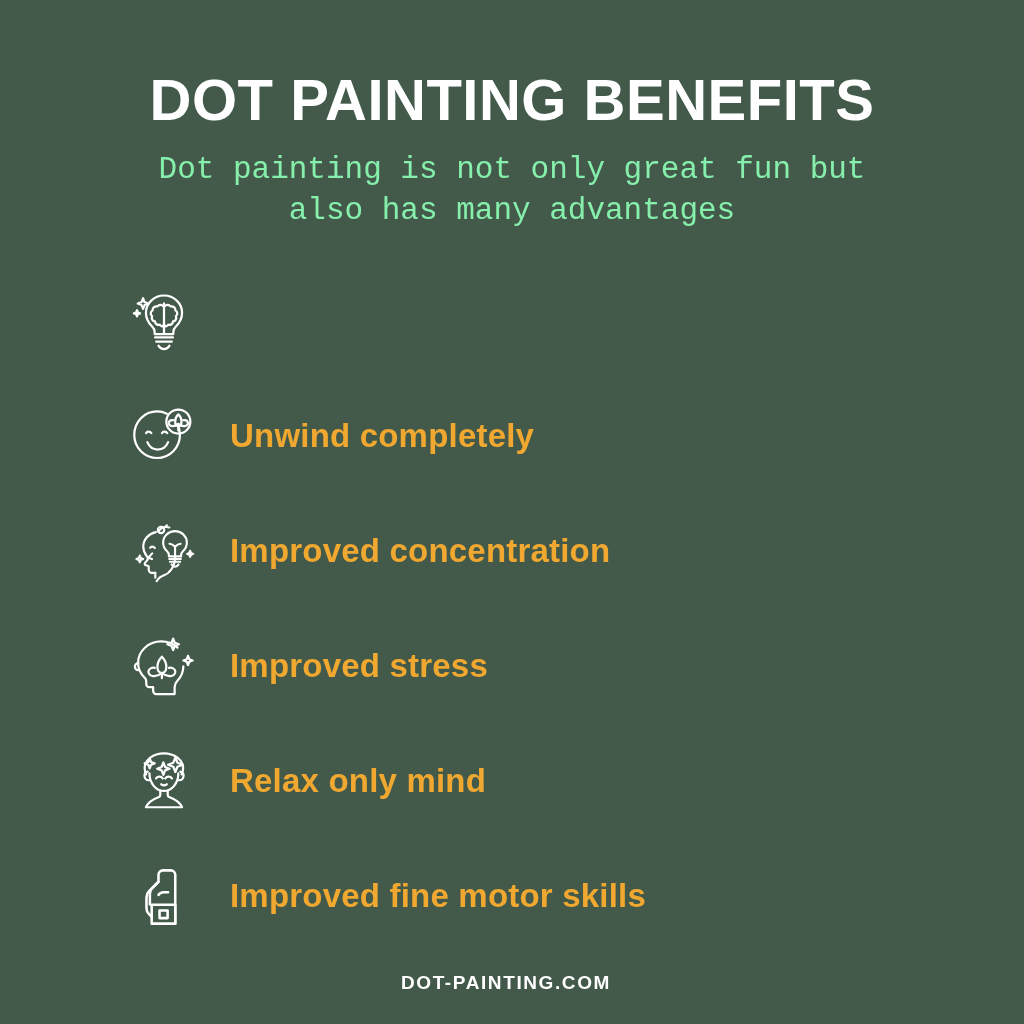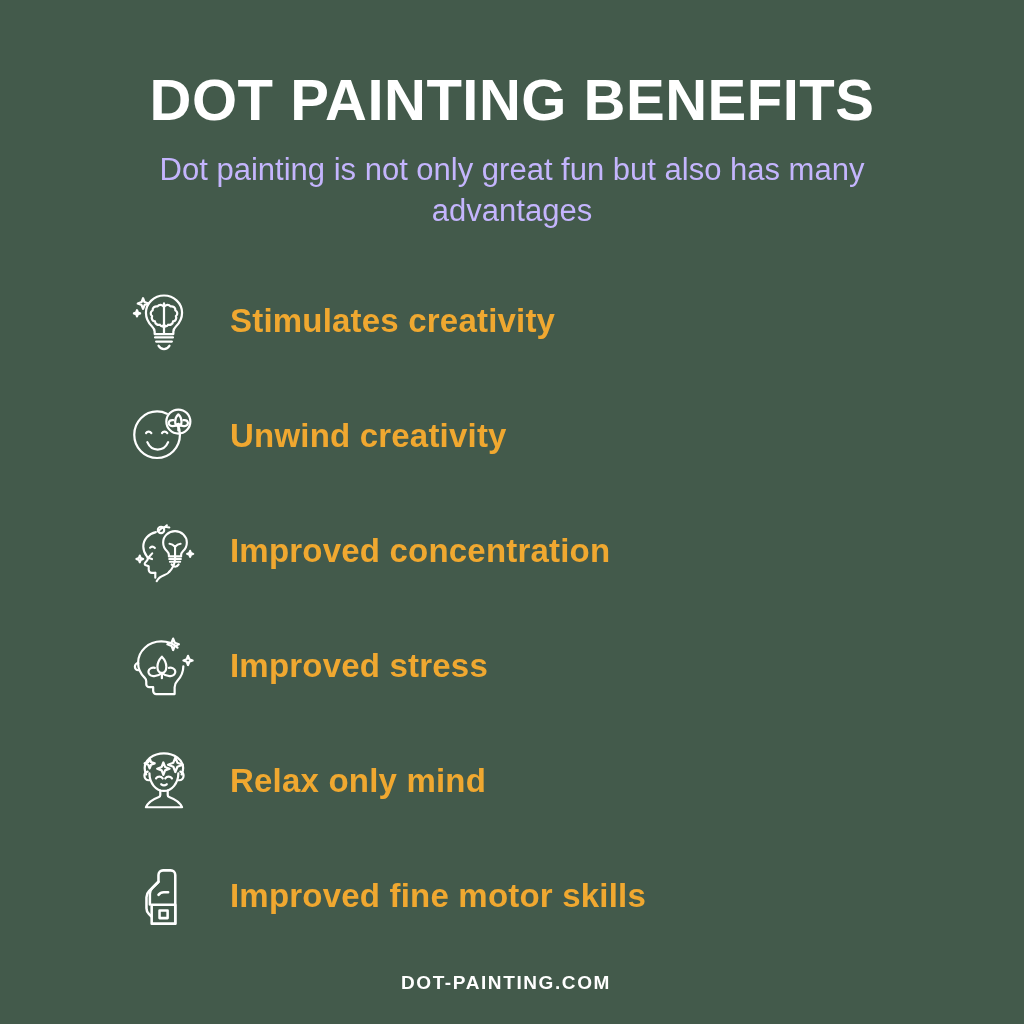--- a/index.html
+++ b/index.html
@@ -35,22 +35,22 @@
     color: #ffffff;
     font-family: "Liberation Sans", sans-serif;
     font-weight: bold;
     font-size: 58px;
     letter-spacing: 0.5px;
     line-height: 1.05;
     margin: 8px;
     padding: 0 40px;
   }
   .subtitle {
-    color: #c4b5fd;
-    font-family: Liberation Sans, sans-serif;
+    color: #86efac;
+    font-family: Liberation Mono, monospace;
     font-weight: normal;
     font-size: 31px;
     line-height: 1.33;
     margin: 18px auto 0 auto;
     max-width: 740px;
     padding: 0 20px;
   }
   
   .benefits {
     margin-top: 40px;
@@ -122,38 +122,37 @@
         <svg viewBox="0 0 64 64" fill="none" stroke="#ffffff" stroke-width="2.1" stroke-linecap="round" stroke-linejoin="round">
           <path d="M32 8c9.4 0 17 7.3 17 16.3 0 5.3-2.5 9.6-5.6 12.6-1.7 1.6-2.6 3.3-2.6 5.3v2.1H23.2v-2.1c0-2-0.9-3.7-2.6-5.3C17.5 33.9 15 29.6 15 24.3 15 15.3 22.6 8 32 8z"></path>
           <path d="M23.6 47.5h16.8M24.6 51.4h14.8M26.8 55.2c1.3 2.2 3.1 3.3 5.2 3.3s3.9-1.1 5.2-3.3"></path>
           <path d="M32 15.5v27.5"></path>
           <path d="M32 18.6c-1.6-2.2-4.7-2.3-6.1-0.3-2.6-0.6-4.8 1.3-4.6 3.7-2.2 1.2-2.4 4-0.5 5.5-1 2.2 0.4 4.6 2.7 4.9 0.1 2.3 2.4 3.8 4.6 3.1 1 1.9 3.5 2.3 5.1 0.9"></path>
           <path d="M32 18.6c1.6-2.2 4.7-2.3 6.1-0.3 2.6-0.6 4.8 1.3 4.6 3.7 2.2 1.2 2.4 4 0.5 5.5 1 2.2-0.4 4.6-2.7 4.9-0.1 2.3-2.4 3.8-4.6 3.1-1 1.9-3.5 2.3-5.1 0.9"></path>
           <path d="M12.3 10.6l1.4 3.6 3.6 1.4-3.6 1.4-1.4 3.6-1.4-3.6-3.6-1.4 3.6-1.4z"></path>
           <path d="M6.6 21.9l0.8 2.1 2.1 0.8-2.1 0.8-0.8 2.1-0.8-2.1-2.1-0.8 2.1-0.8z"></path>
         </svg>
       </span>
-      <span class="benefit-label">Stimulates creativity</span>
     </div>
 
     <div class="benefit-row">
       <span class="benefit-icon">
         <svg viewBox="0 0 64 64" fill="none" stroke="#ffffff" stroke-width="2.1" stroke-linecap="round" stroke-linejoin="round">
           <path d="M44.6 20.8c1.5 3 2.4 6.4 2.4 10 0 12.1-9.6 21.9-21.5 21.9S4 42.9 4 30.8 13.6 8.9 25.5 8.9c3.3 0 6.4 0.7 9.2 2.1"></path>
           <circle cx="45.5" cy="18.4" r="11.3"></circle>
           <path d="M45.5 11.6c2 2 3 4.5 3 6.8 0 2.6-1.3 4.3-3 4.3s-3-1.7-3-4.3c0-2.3 1-4.8 3-6.8z"></path>
           <path d="M45.5 22.7v4.1"></path>
           <path d="M45.5 20.6c-1.7 1.5-3.8 2.3-5.8 2.1-2.2-0.2-3.5-1.6-3.2-3.3 0.3-1.6 2.1-2.6 4.3-2.3"></path>
           <path d="M45.5 20.6c1.7 1.5 3.8 2.3 5.8 2.1 2.2-0.2 3.5-1.6 3.2-3.3-0.3-1.6-2.1-2.6-4.3-2.3"></path>
           <path d="M15.1 29.3c1.1-1.9 3.6-2.1 5 0"></path>
           <path d="M30.1 29.3c1.1-1.9 3.6-2.1 5 0"></path>
           <path d="M16.3 37.8c1.9 4.4 5.6 7 9.8 7s7.9-2.6 9.8-7"></path>
         </svg>
       </span>
-      <span class="benefit-label">Unwind creativity</span>
+      <span class="benefit-label">Unwind completely</span>
     </div>
 
     <div class="benefit-row">
       <span class="benefit-icon">
         <svg viewBox="0 0 64 64" fill="none" stroke="#ffffff" stroke-width="2" stroke-linecap="round" stroke-linejoin="round">
           <path d="M24.4 14.2c-6.9 1.5-11.9 7-11.9 13.6 0 3.6 1.4 6.7 3.4 9.3 1 1.3 1.2 2.6 0.3 3.6l-1.9 2.2c-0.8 0.9-0.5 2.2 0.7 2.6l2.6 0.9v3.3c0 1.6 1.3 2.9 2.9 2.9h3.3"></path>
           <path d="M23.8 52.6v4.6"></path>
           <path d="M37 51.5c-0.9 1.4-2.8 2.5-5 3.3-3.1 1.1-5.6 3.1-6.9 5.6"></path>
           <path d="M37 51.5c3-3 4.8-6.8 5.2-10.8"></path>
           <path d="M18.9 28.9c1.3-1.1 3.3-1 4.5 0.3"></path>

